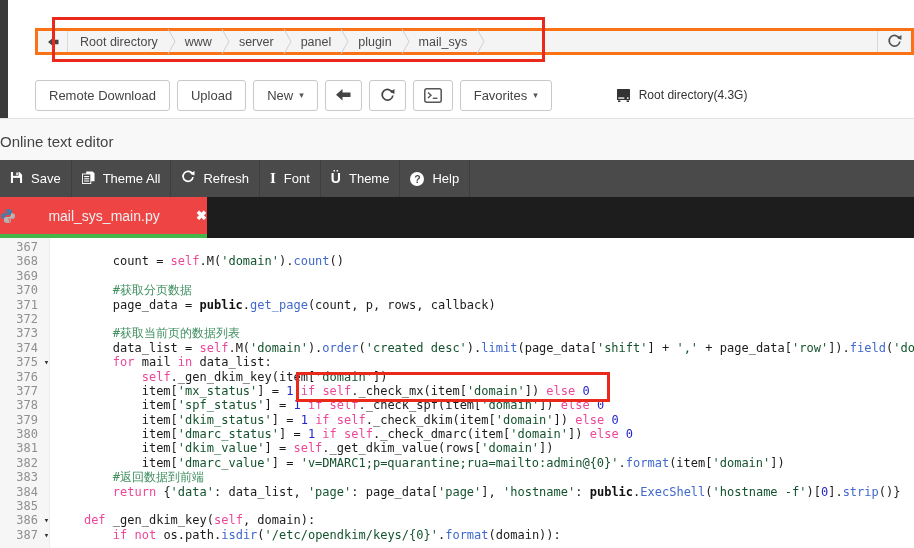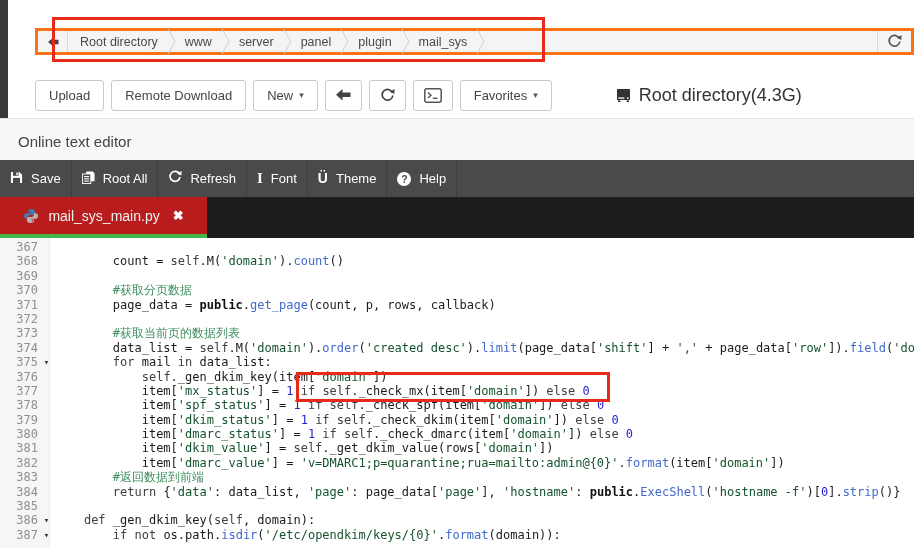--- a/index.html
+++ b/index.html
@@ -28,55 +28,55 @@
 
   
   .fm-toolbar { position:absolute; left:35px; top:79px; right:0; height:32px;
     display:flex; align-items:center; gap:7px; }
   .fmbtn { display:inline-flex; align-items:center; gap:6px; height:31px; padding:0 13px;
     background:#fff; border:1px solid #c9c9c9; border-radius:3px; font-size:13px; color:#444;
     font-family:"Liberation Sans", sans-serif; cursor:pointer; }
   .fmbtn.icon { padding:0 10px; }
   .caret { font-size:9px; color:#555; }
   .path-info { display:flex; align-items:center; gap:7px; margin-left:56px; }
-  .path-info span { font-size:18px; color:#333; }
+  .path-info span { font-size:12px; color:#333; }
 
   
   .ote { position:absolute; left:0; top:118px; right:0; height:46px; background:#f8f8f8;
-    border-top:1px solid #e3e3e3; display:flex; align-items:center; padding-left:18px; }
+    border-top:1px solid #e3e3e3; display:flex; align-items:center; }
   .ote span { font-size:15px; color:#444; }
 
   
   .emenu { position:absolute; left:0; top:160px; right:0; height:37px; background:#4a4a4a;
     display:flex; align-items:stretch; }
   .ebtn { display:flex; align-items:center; gap:8px; padding:0 10px;
     border-right:1px solid #3e3e3e; color:#fff; font-size:13px; cursor:pointer; }
   .ic-help { display:inline-flex; width:14px; height:14px; border-radius:50%; background:#fff;
     color:#4a4a4a; font-weight:bold; font-size:10.5px; align-items:center; justify-content:center; }
 
   
   .tabbar { position:absolute; left:0; top:197px; right:0; height:41px; background:#1d1d1d; }
-  .tab { position:absolute; left:0; top:0; width:207px; height:37px; background:#b91c1c;
-    display:flex; align-items:center; justify-content:center; gap:9px; cursor:pointer; }
+  .tab { position:absolute; left:0; top:0; width:207px; height:37px; background:#ef4444;
+    display:flex; align-items:center; justify-content:space-between; gap:9px; cursor:pointer; }
   .tab-label { color:#f0f0f0; font-size:14px; }
   .tclose { color:#fff; font-size:13px; font-weight:bold; cursor:pointer; margin-left:4px; }
   .tab-underline { position:absolute; left:0; top:37px; width:207px; height:4px; background:#44b549; }
 
   
   .code { position:absolute; left:0; top:238px; right:0; bottom:0; background:#fff;
     font-family:"DejaVu Sans Mono", monospace; font-size:12px; line-height:14.4px;
     overflow:hidden; padding-top:2px; }
   .gutterbg { position:absolute; left:0; top:0; bottom:0; width:50px; background:#f6f6f6;
     border-right:1px solid #ececec; }
   .cl { position:relative; display:flex; height:14.4px; white-space:pre; }
   .ln { width:38px; text-align:right; color:#8f8f8f; flex:none; }
   .fmk { width:17px; text-align:center; color:#333; font-size:9px; flex:none; cursor:pointer; }
   .ct { white-space:pre; }
   .tk-d { color:#1b1b1b; }
-  .tk-k { color:#404040; }
+  .tk-k { color:#ec4899; }
   .tk-f { color:#4169cc; }
   .tk-s { color:#14532d; }
   .tk-c { color:#3f8f5f; }
   .tk-n { color:#2424cc; }
   .tk-b { color:#111; font-weight:bold; }
 </style>
 </head>
 <body>
 
 <div class="screen">
@@ -130,22 +130,22 @@
     <div class="crumb-refresh">
       <svg width="15" height="15" viewBox="0 0 14 14">
         <path d="M11.6 4.3 A5 5 0 1 0 12 7" fill="none" stroke="#555" stroke-width="1.6"></path>
         <polygon points="13.6,1 13.4,5.6 9.2,3.5" fill="#555"></polygon>
       </svg>
     </div>
   </div>
   <div class="red1"></div>
 
   <div class="fm-toolbar">
+    <button class="fmbtn">Remote Download</button>
     <button class="fmbtn">Upload</button>
-    <button class="fmbtn">Remote Download</button>
     <button class="fmbtn">
       <span>New</span>
       <span class="caret">▾</span>
     </button>
     <button class="fmbtn icon">
       <svg width="15" height="12" viewBox="0 0 15 12">
         <path d="M6.5 0 L0 5.8 L6.5 11.6 L6.5 8 L14.5 8 L14.5 3.6 L6.5 3.6 Z" fill="#444"></path>
       </svg>
     </button>
     <button class="fmbtn icon">
@@ -193,21 +193,21 @@
         <span>Save</span>
       </div>
       <div class="ebtn">
         <span><svg width="13" height="13" viewBox="0 0 14 14">
             <path d="M4.5 0.5 h7 l2 2 v8.5 h-9 Z" fill="#fff"></path>
             <rect x="0.5" y="3.2" width="9" height="10.3" fill="#4a4a4a" stroke="#fff" stroke-width="1"></rect>
             <rect x="2.3" y="5.4" width="5.4" height="1.2" fill="#fff"></rect>
             <rect x="2.3" y="7.8" width="5.4" height="1.2" fill="#fff"></rect>
             <rect x="2.3" y="10.2" width="5.4" height="1.2" fill="#fff"></rect>
           </svg></span>
-        <span>Root All</span>
+        <span>Theme All</span>
       </div>
       <div class="ebtn">
         <span><svg width="14" height="14" viewBox="0 0 14 14">
             <path d="M11.6 4.3 A5 5 0 1 0 12 7" fill="none" stroke="#fff" stroke-width="1.7"></path>
             <polygon points="13.6,1 13.4,5.6 9.2,3.5" fill="#fff"></polygon>
           </svg></span>
         <span>Refresh</span>
       </div>
       <div class="ebtn">
         <span><span style="font-family:'Liberation Serif',serif;font-weight:bold;font-size:15px;line-height:13px">I</span></span>

